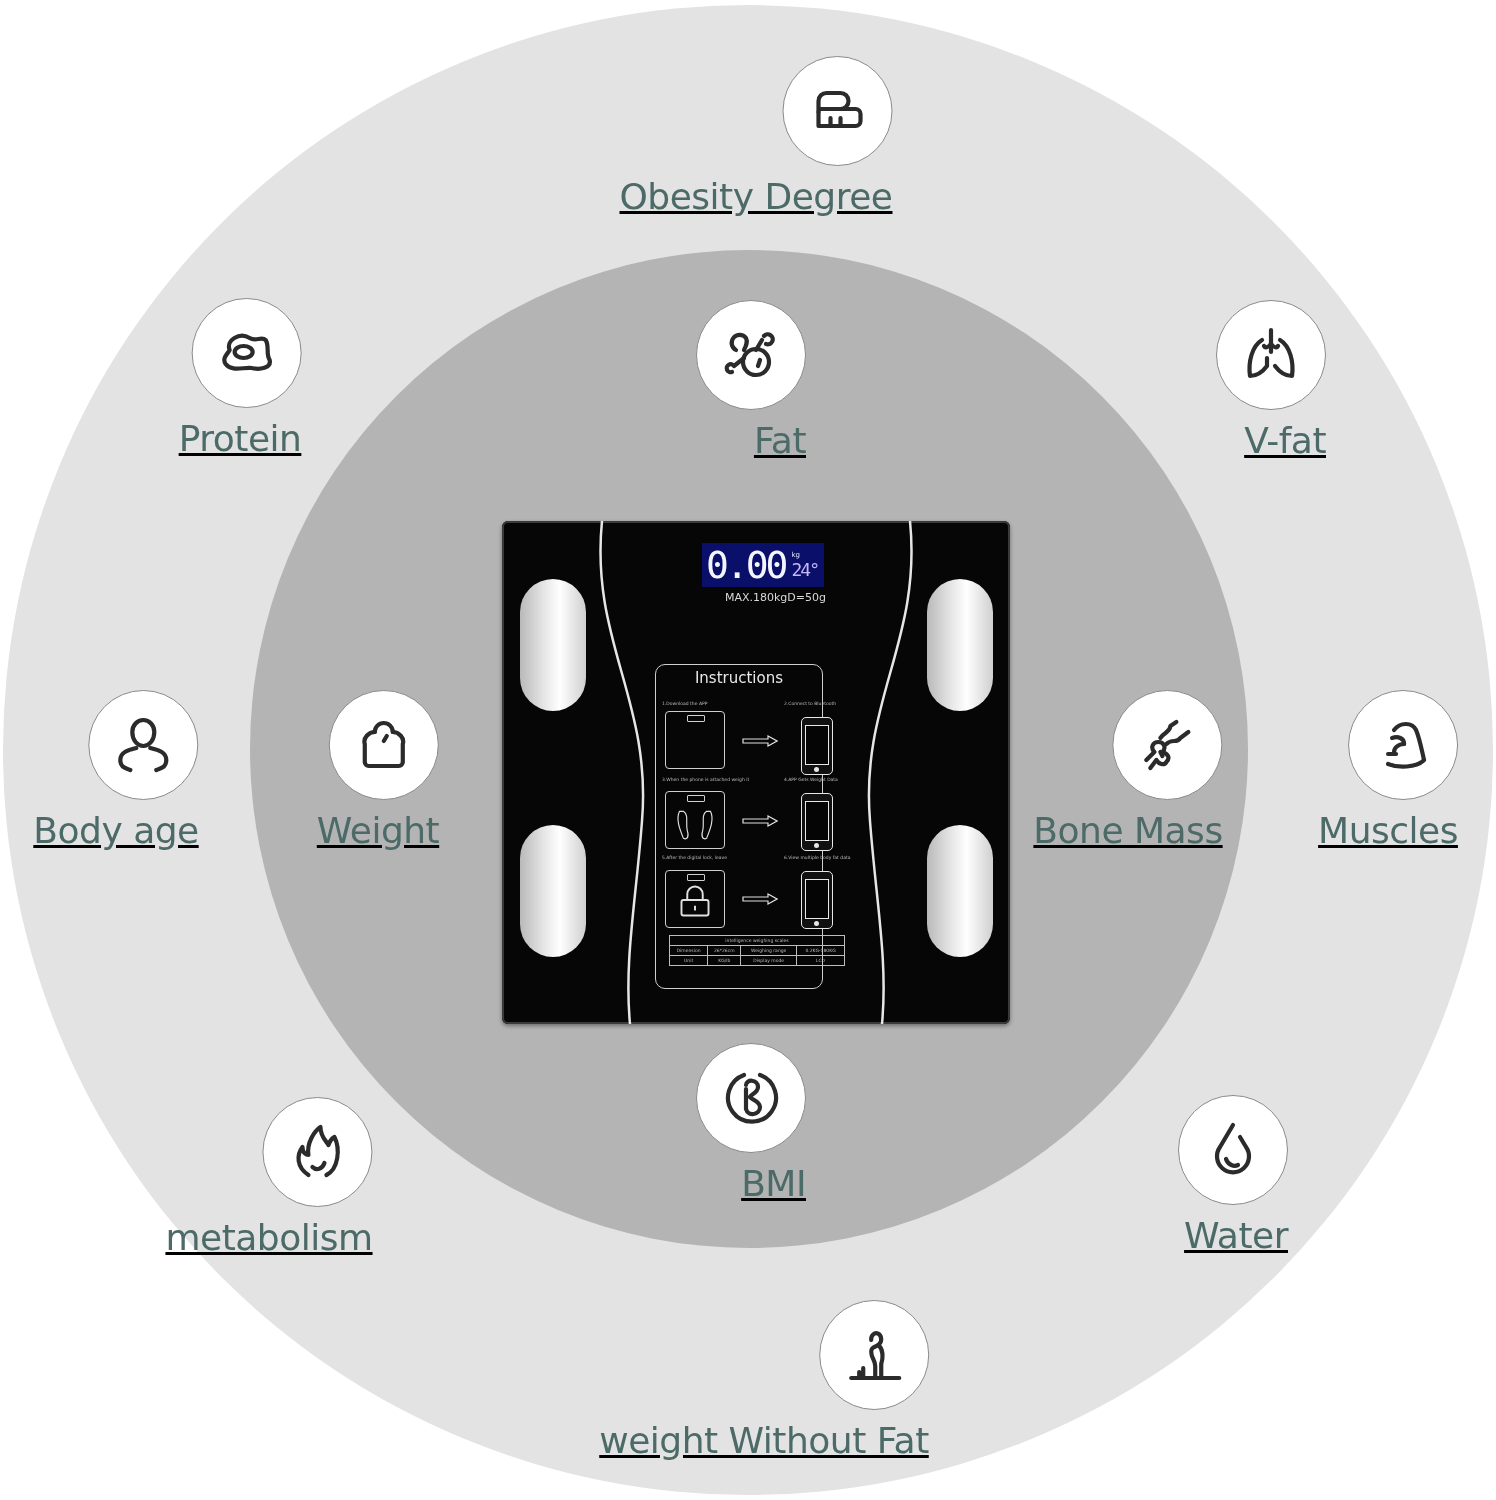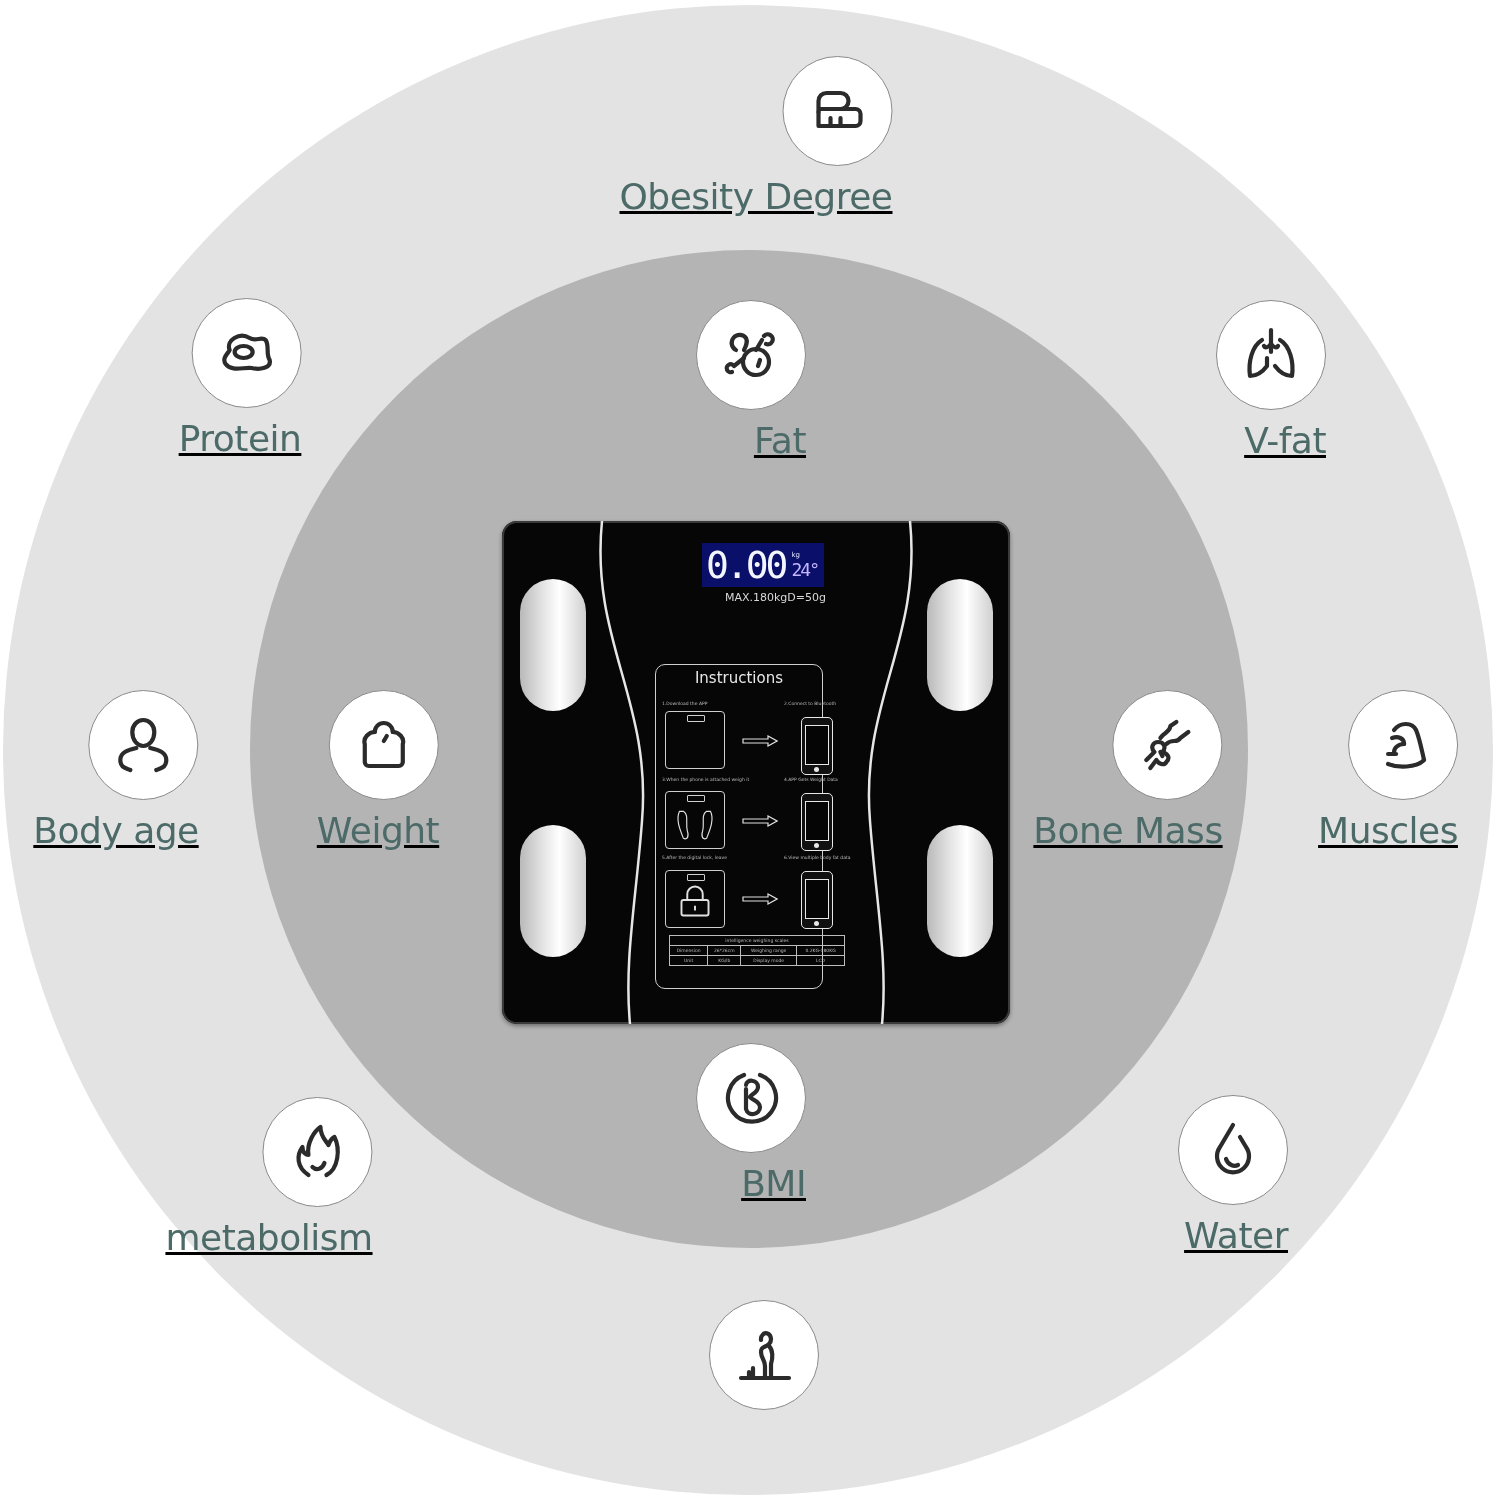--- a/index.html
+++ b/index.html
@@ -13,21 +13,21 @@
               transform: translateX(-50%); text-decoration: underline; }
     .badge { width: 110px; height: 110px; border-radius: 50%; background: #ffffff;
              border: 1.5px solid #8a8a8a; box-sizing: border-box;
              display: flex; align-items: center; justify-content: center; }
     .badge svg { width: 74px; height: 74px; }
     .badge svg * { fill: none; stroke: #2b2b2b; stroke-width: 4.2; stroke-linecap: round; stroke-linejoin: round; }
     .label { margin-top: 10px; font-size: 36px; color: #4c6a67; white-space: nowrap; letter-spacing: -0.5px; }
 
     
     .scale { position: absolute; left: 502px; top: 521px; width: 508px; height: 503px;
-             background: #060606; border-radius: 15px; box-shadow: 0 0 0 2px #3a3a3a inset, 0 2px 4px rgba(0,0,0,.4); overflow: hidden; }
+             background: #060606; border-radius: 6px; box-shadow: 0 0 0 2px #3a3a3a inset, 0 2px 4px rgba(0,0,0,.4); overflow: hidden; }
     .curve { position: absolute; top: 0; left: 0; width: 100%; height: 100%; }
     .pad { position: absolute; width: 66px; height: 132px; border-radius: 33px;
            background: linear-gradient(90deg, #b9b9b9 0%, #e4e4e4 35%, #ffffff 60%, #cfcfcf 100%); }
     .lcd { position: absolute; left: 200px; top: 22px; width: 122px; height: 44px; background: #0a0f6a;
            display: flex; align-items: center; justify-content: flex-end; padding-right: 6px; box-sizing: border-box; }
     .lcd-value { font-family: "DejaVu Sans Mono", monospace; font-size: 38px; color: #f4f6ff; letter-spacing: -3px; }
     .lcd-side { display: flex; flex-direction: column; margin-left: 6px; }
     .lcd-unit { font-size: 7px; color: #dfe3ff; }
     .lcd-temp { font-family: "DejaVu Sans Mono", monospace; font-size: 18px; color: #c4b5fd; letter-spacing: -2px; }
     .lcd-spec { position: absolute; left: 204px; top: 70px; width: 120px; font-size: 11px; color: #d8d8d8;
@@ -130,20 +130,21 @@
 
 <div class="metric" style="left:764px; top:1300px;">
   <div class="badge">
     <svg viewBox="0 0 74 74">
         <path d="M34 22 a5 6 0 1 1 8 4 C38 30 34 28 34 34 C34 40 38 42 38 48 V58"></path>
         <path d="M42 28 C46 32 46 40 44 46 V58"></path>
         <path d="M14 60 H62"></path>
         <path d="M22 60 V54 M26 60 V50"></path>
       </svg>
   </div>
+  <div class="label">weight Without Fat</div>
 </div>
 
 <div class="metric" style="left:751px; top:300px;">
   <div class="badge">
     <svg viewBox="0 0 74 74">
         <path d="M22 32 a8 8 0 1 1 10 -12 C34 24 32 28 30 32"></path>
         <path d="M52 26 a5 5 0 1 0 -2 -8"></path>
         <path d="M48 22 L42 32"></path>
         <circle cx="42" cy="44" r="13"></circle>
         <path d="M30 40 L20 48 a4 4 0 1 0 -2 6"></path>

